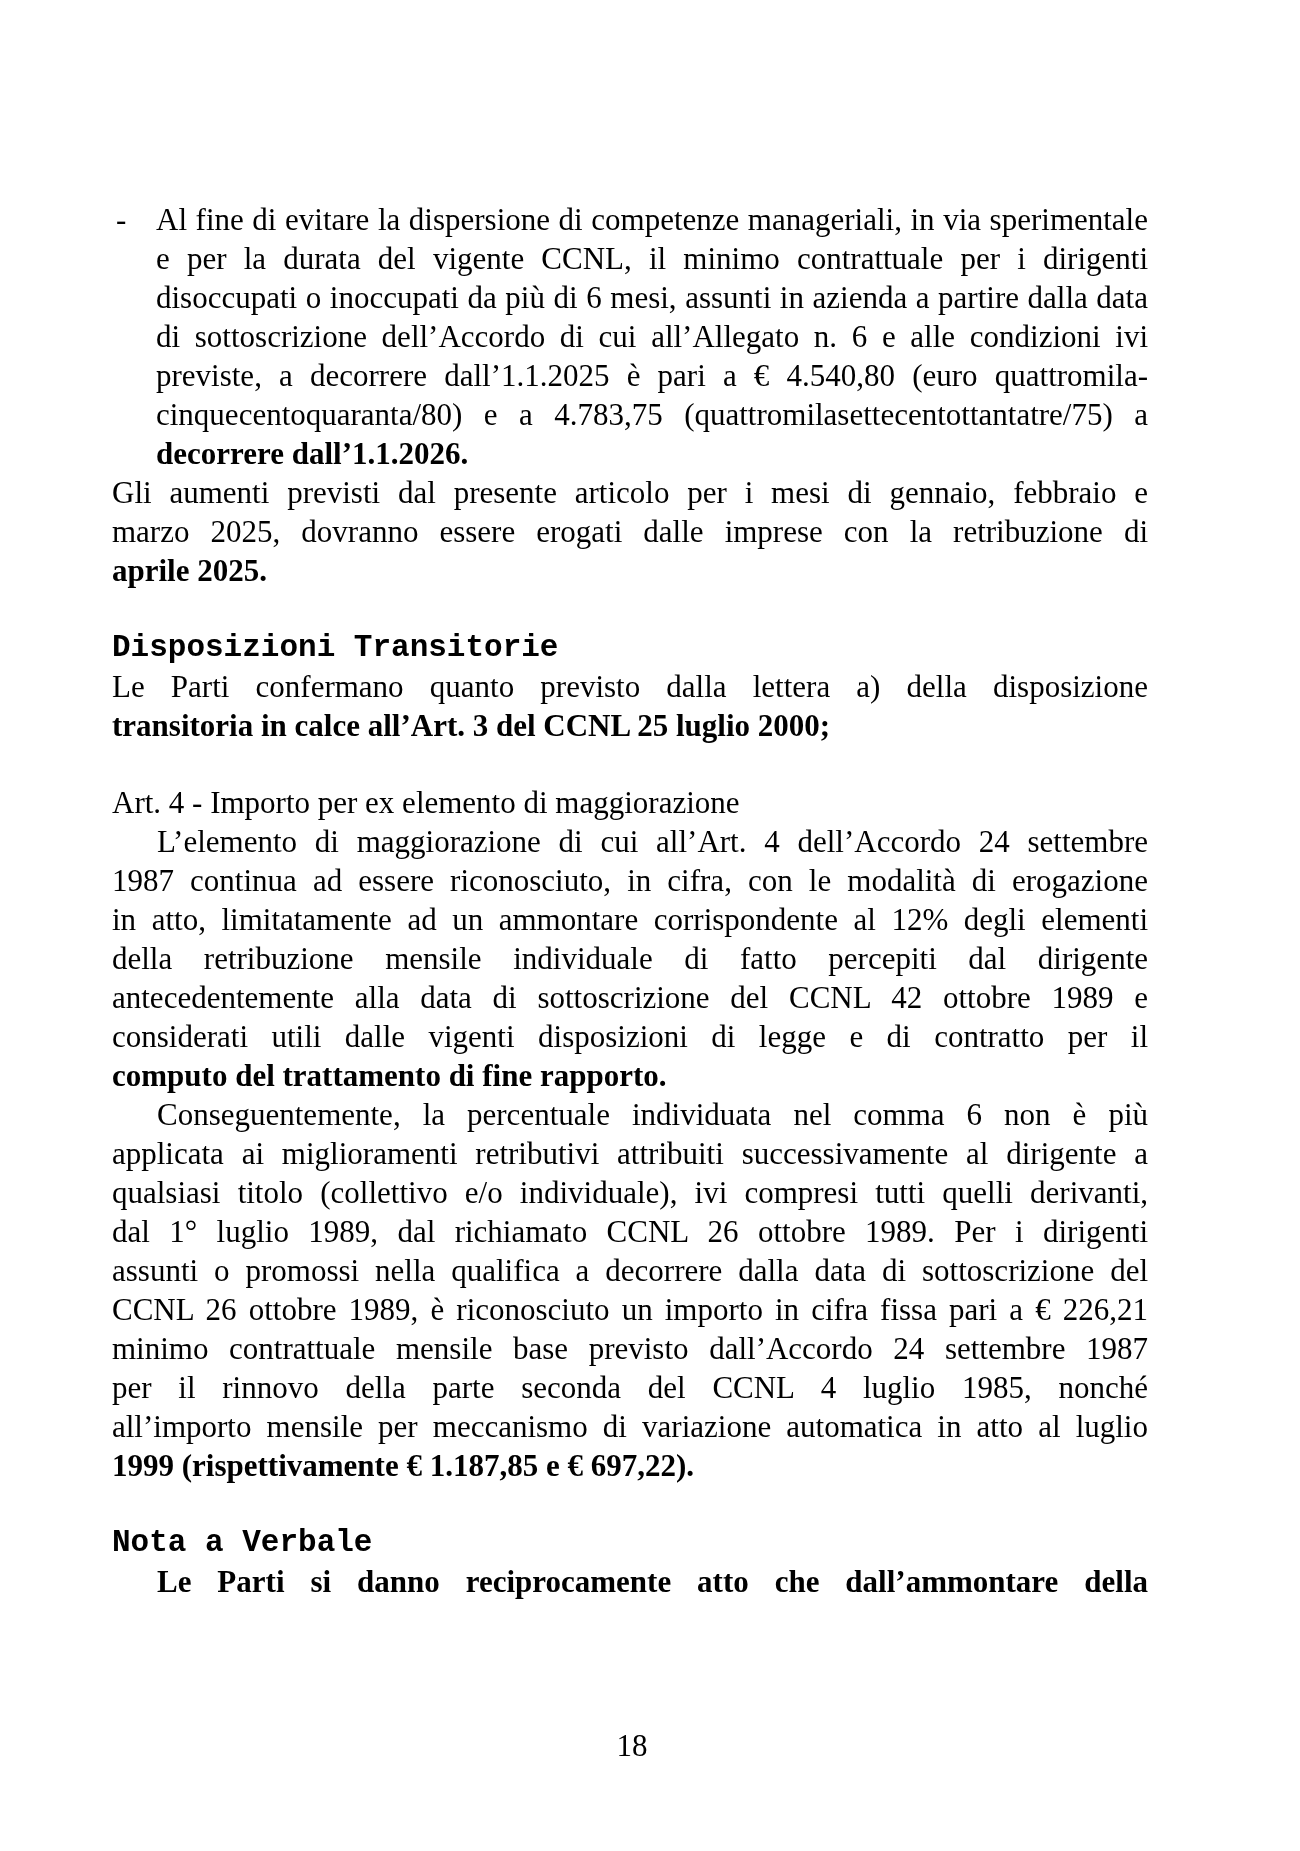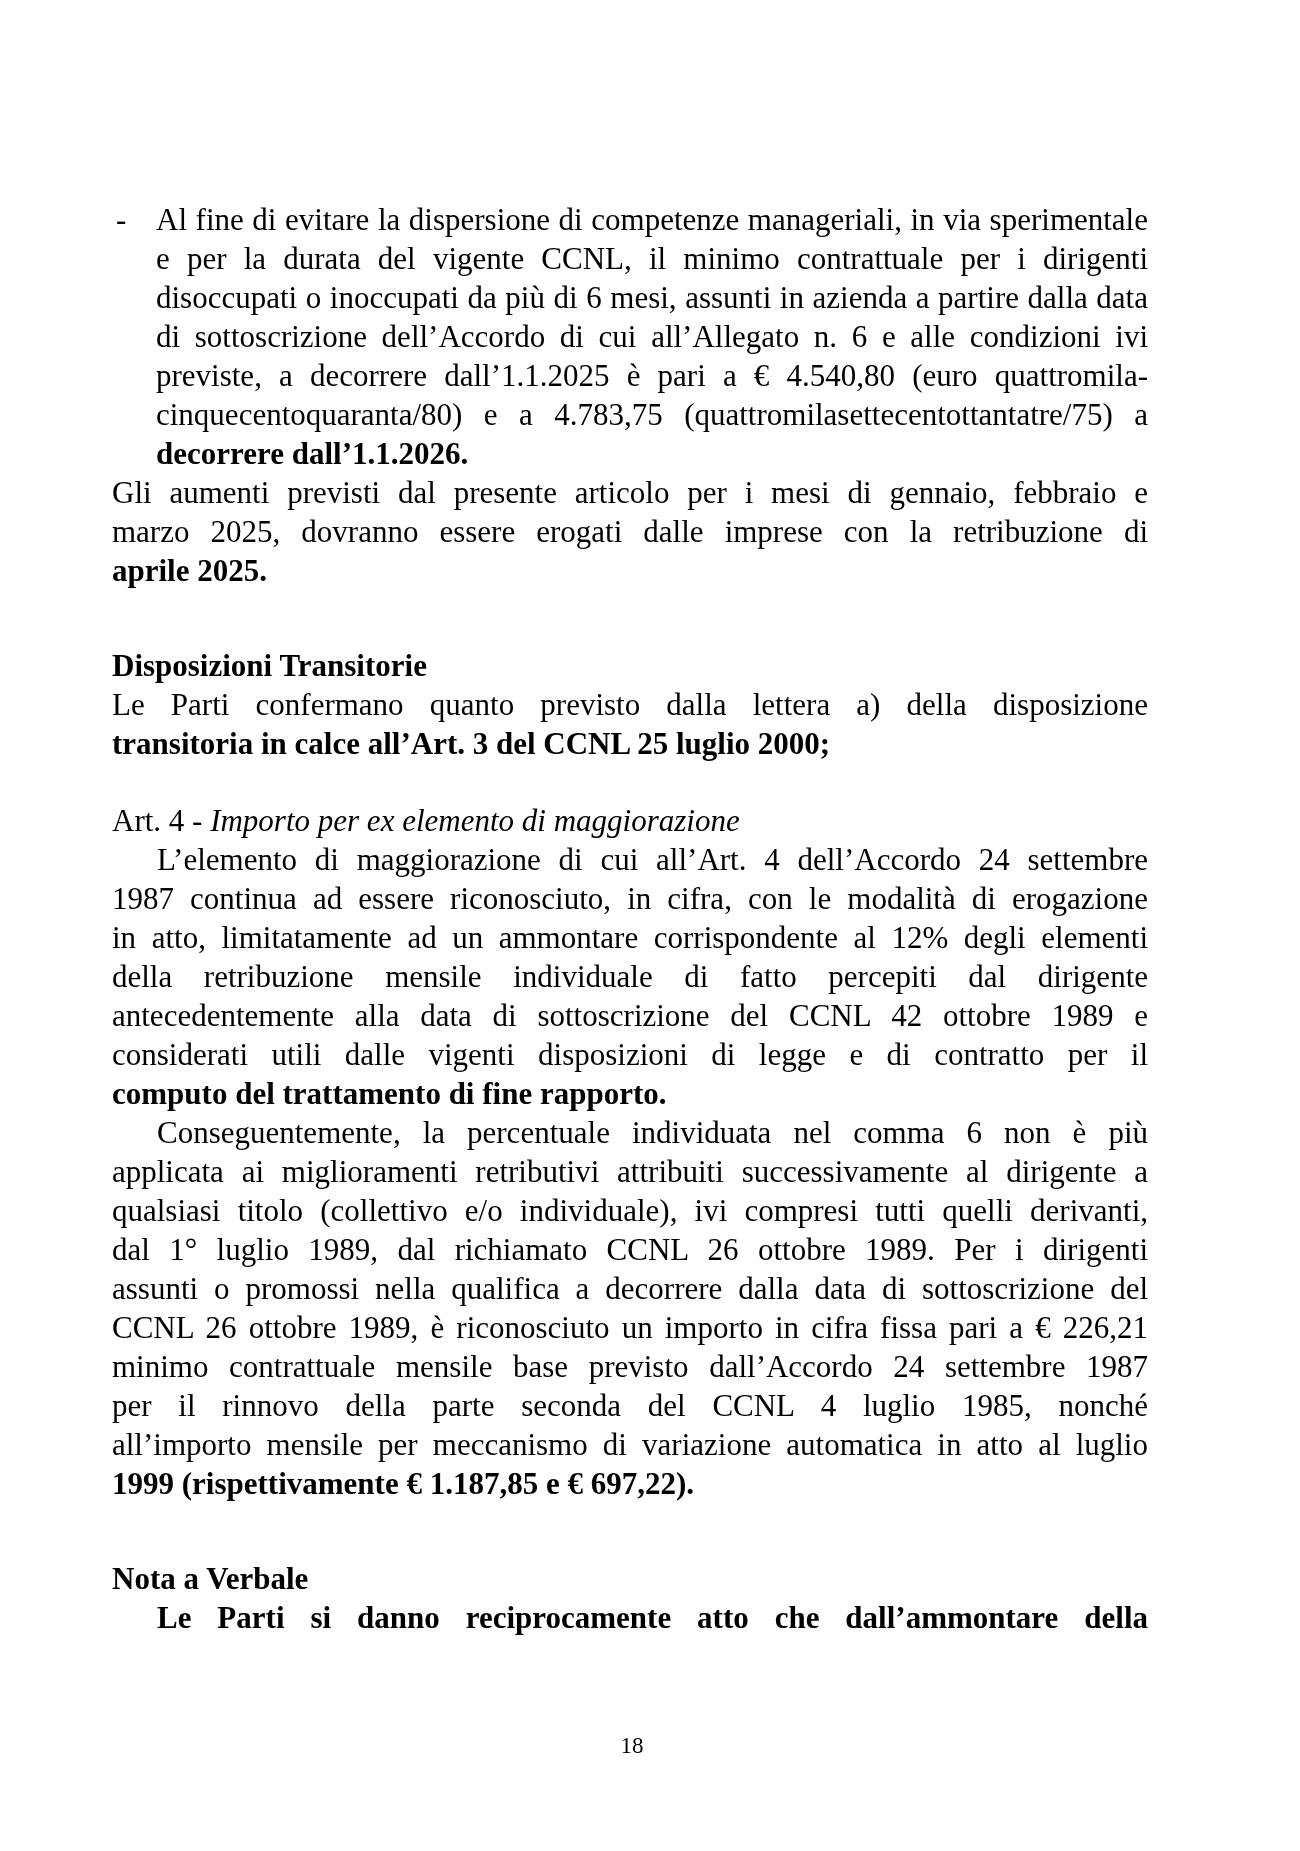--- a/index.html
+++ b/index.html
@@ -43,37 +43,37 @@
     position: relative;
     padding-left: 44px;
   }
   .bullet-block .marker {
     position: absolute;
     left: 4px;
     top: 0;
   }
   .heading {
     font-weight: bold;
-    margin-top: 56px;
+    margin-top: 38px;
     text-align: left;
+    font-family: Liberation Mono, monospace;
   }
   .article-heading {
     margin-top: 38px;
     text-align: left;
   }
   .article-heading .article-title {
-    font-style: italic;
   }
   .page-number {
     position: absolute;
     top: 1726px;
     left: 0;
     width: 1264px; 
     text-align: center;
-    font-size: 23px;
+    font-size: 31px;
     line-height: 39px;
   }
 </style>
 </head>
 <body>
 
 <div class="page-content">
 
   <div class="block bullet-block">
     <span class="marker">-</span>

